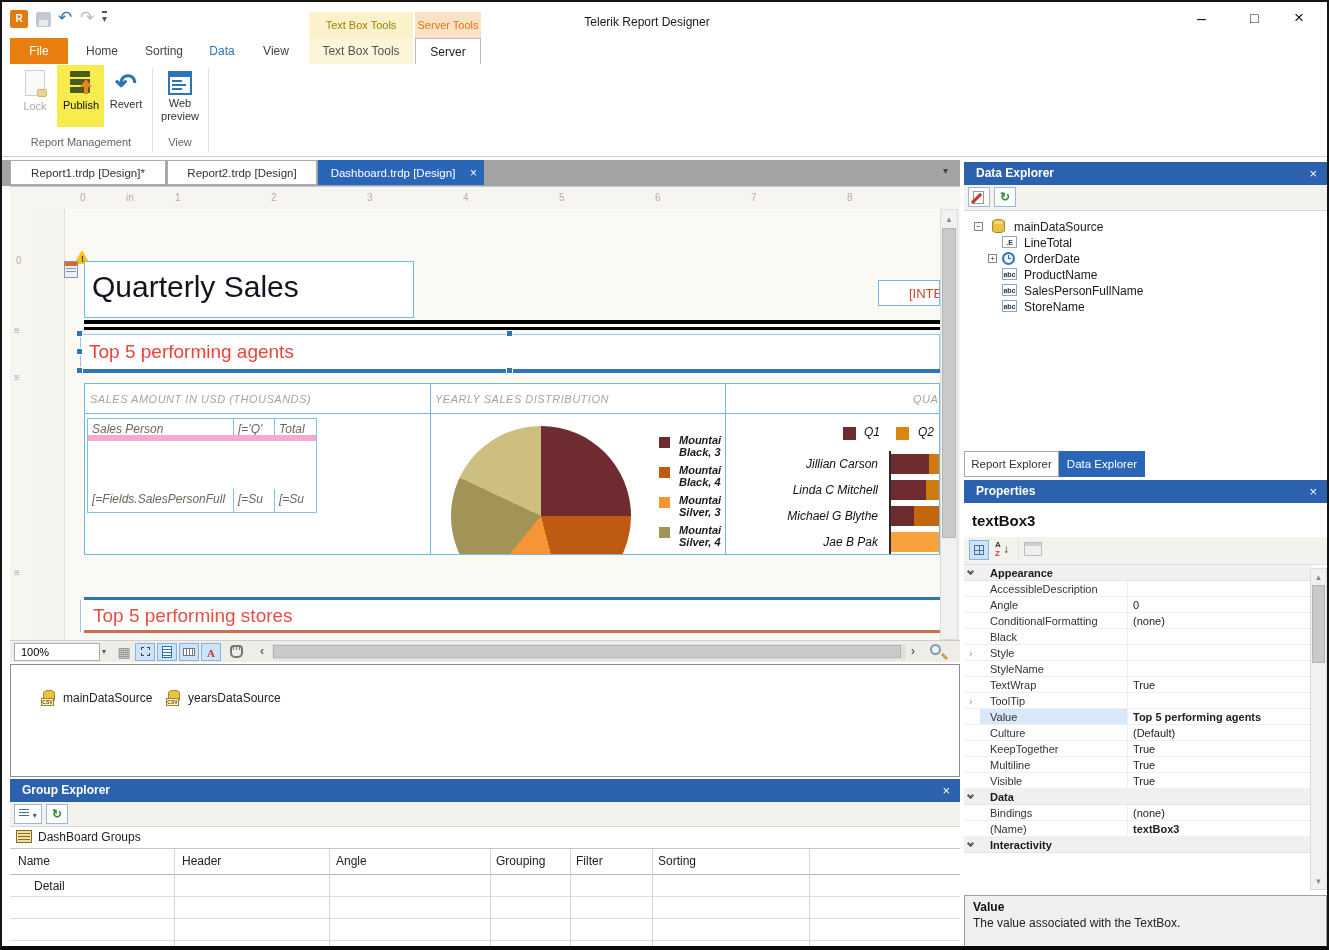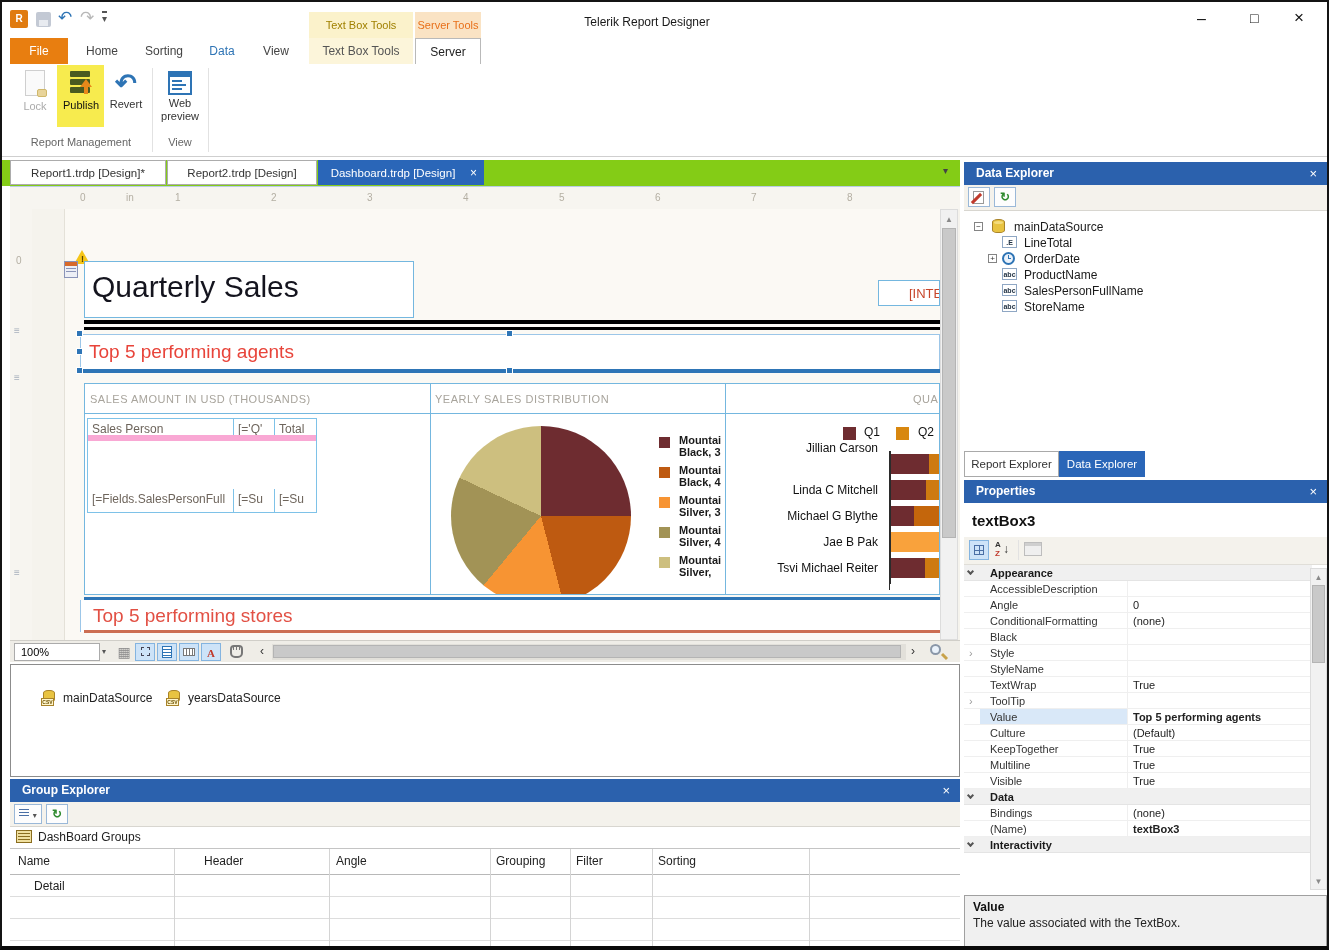--- a/index.html
+++ b/index.html
@@ -129,21 +129,21 @@
         <div style="position:absolute;left:2px;top:11px;width:14px;height:2px;background:#2E74B5;"></div>
         <div style="position:absolute;left:2px;top:15px;width:10px;height:2px;background:#2E74B5;"></div>
       </div>
       <span style="display:block;line-height:13px;">Web preview</span>
     </div>
     <div class="abs vsep" style="left:206px;top:4px;height:84px;"></div>
     <div class="abs grp-label" style="left:14px;top:72px;width:130px;">Report Management</div>
     <div class="abs grp-label" style="left:152px;top:72px;width:52px;">View</div>
   </div>
 
-  <div class="abs" style="left:0;top:158px;width:958px;height:26px;background:#84cc16;">
+  <div class="abs" style="left:0;top:158px;width:958px;height:26px;background:#a3a3a3;">
     <div class="abs dtab" style="left:8px;width:156px;">Report1.trdp [Design]*</div>
     <div class="abs dtab" style="left:165px;width:150px;">Report2.trdp [Design]</div>
     <div class="abs dtab" style="left:316px;width:166px;background:#2A66B8;border-color:#2A66B8;color:#fff;padding-right:16px;">
       <span>Dashboard.trdp [Design]</span>
       <span class="abs" style="right:6px;top:0;font-size:12px;">×</span>
     </div>
     <div class="abs tx" style="left:941px;top:5px;font-size:10px;color:#444;">▾</div>
   </div>
 
   <div class="abs" style="left:8px;top:184px;width:950px;height:476px;background:#F5F3ED;border-top:1px solid #B9CDE4;overflow:hidden;">
@@ -192,21 +192,21 @@
     <div class="abs" style="left:70px;top:147px;width:860px;height:36px;background:#fff;border:1px solid #9CC6E8;">
       <div style="font-size:19px;color:#E8443A;padding:6px 0 0 8px;">Top 5 performing agents</div>
     </div>
     <div class="abs" style="left:70px;top:182px;width:860px;height:4px;background:#2E75B6;"></div>
     <div class="abs handle" style="left:66px;top:143px;"></div>
     <div class="abs handle" style="left:496px;top:143px;"></div>
     <div class="abs handle" style="left:66px;top:161px;"></div>
     <div class="abs handle" style="left:66px;top:180px;"></div>
     <div class="abs handle" style="left:496px;top:180px;"></div>
 
-    <div class="abs" style="left:74px;top:196px;width:856px;height:212px;background:#fff;border:1px solid #74B7DF;overflow:hidden;">
+    <div class="abs" style="left:74px;top:196px;width:856px;height:172px;background:#fff;border:1px solid #74B7DF;overflow:hidden;font-style:italic;">
       <div class="abs" style="left:0;top:0;width:856px;height:30px;border-bottom:1px solid #74B7DF;"></div>
       <div class="abs" style="left:345px;top:0;width:1px;height:212px;background:#74B7DF;"></div>
       <div class="abs" style="left:640px;top:0;width:1px;height:212px;background:#74B7DF;"></div>
       <div class="abs cap" style="left:5px;top:9px;">SALES AMOUNT IN USD (THOUSANDS)</div>
       <div class="abs cap" style="left:350px;top:9px;">YEARLY SALES DISTRIBUTION</div>
       <div class="abs cap" style="left:828px;top:9px;">QUA</div>
 
       <div class="abs" style="left:2px;top:34px;width:230px;border:1px solid #7EC2E8;">
         <div style="display:flex;height:22px;border-bottom:6px solid #f9a8d4;">
           <div class="cell" style="width:146px;">Sales Person</div>
@@ -232,21 +232,21 @@
         <div class="abs" style="top:90px;"><span class="pieswatch" style="background: rgb(162, 147, 86);"></span></div>
         <div class="abs legend-item" style="left:20px;top:90px;width:44px;"><span>Mountai</span><br><span>Silver, 4</span></div>
         <div class="abs" style="top:120px;"><span class="pieswatch" style="background: rgb(205, 191, 127);"></span></div>
         <div class="abs legend-item" style="left:20px;top:120px;width:44px;"><span>Mountai</span><br><span>Silver,</span></div>
       </div>
 
       <div class="abs" style="left: 758px; top: 43px; width: 13px; height: 13px; background: rgb(110, 44, 48);"></div>
       <div class="abs" style="left:779px;top:41px;font-size:12px;color:#111;">Q1</div>
       <div class="abs" style="left: 811px; top: 43px; width: 13px; height: 13px; background: rgb(216, 135, 15);"></div>
       <div class="abs" style="left:833px;top:41px;font-size:12px;color:#111;">Q2</div>
-      <div class="abs bar-name" style="left:643px;top:51px;width:150px;">Jillian Carson</div>
+      <div class="abs bar-name" style="left:643px;top:67px;width:150px;">Jillian Carson</div>
       <div class="abs bar-name" style="left:643px;top:93px;width:150px;">Linda C Mitchell</div>
       <div class="abs bar-name" style="left:643px;top:119px;width:150px;">Michael G Blythe</div>
       <div class="abs bar-name" style="left:643px;top:145px;width:150px;">Jae B Pak</div>
       <div class="abs bar-name" style="left:643px;top:171px;width:150px;">Tsvi Michael Reiter</div>
       <div class="abs" style="left:804px;top:67px;width:2px;height:133px;background:#2B2B2B;"></div>
       <div class="abs" style="left:804px;top:200px;width:1px;height:6px;background:#2B2B2B;"></div>
       <div class="abs bar-pair" style="left:806px;top:70px;width:50px;"><span style="width: 38px; background: rgb(110, 44, 48);"></span><span style="width: 60px; background: rgb(206, 122, 16);"></span></div>
       <div class="abs bar-pair" style="left:806px;top:96px;width:50px;"><span style="width: 35px; background: rgb(110, 44, 48);"></span><span style="width: 60px; background: rgb(206, 122, 16);"></span></div>
       <div class="abs bar-pair" style="left:806px;top:122px;width:50px;"><span style="width: 23px; background: rgb(110, 44, 48);"></span><span style="width: 60px; background: rgb(196, 102, 12);"></span></div>
       <div class="abs bar-pair" style="left:806px;top:148px;width:50px;"><span style="width: 0px; background: rgb(110, 44, 48);"></span><span style="width: 62px; background: rgb(249, 162, 60);"></span></div>
@@ -327,21 +327,21 @@
       <span class="abs" style="left:6px;top:3px;width:16px;height:13px;border:1px solid #8A6D1F;background:#F0E0A0;">
         <span style="display:block;margin:2px 1px 0;height:1px;background:#8A6D1F;"></span>
         <span style="display:block;margin:2px 1px 0;height:1px;background:#8A6D1F;"></span>
         <span style="display:block;margin:2px 1px 0;height:1px;background:#8A6D1F;"></span>
       </span>
       <span class="abs" style="left:28px;top:3px;font-size:12px;color:#222;">DashBoard Groups</span>
     </div>
 
     <div style="position:relative;height:99px;border-top:1px solid #C4C4C4;">
       <div class="ge-col" style="left:8px;top:0;">Name</div>
-      <div class="ge-col" style="left:172px;top:0;margin-left:22px;">Header</div>
+      <div class="ge-col" style="left:172px;top:0;">Header</div>
       <div class="ge-col" style="left:326px;top:0;">Angle</div>
       <div class="ge-col" style="left:486px;top:0;">Grouping</div>
       <div class="ge-col" style="left:566px;top:0;">Filter</div>
       <div class="ge-col" style="left:648px;top:0;">Sorting</div>
       <div class="abs" style="left:0;top:25px;width:950px;height:1px;background:#B8B8B8;"></div>
       <div class="ge-col" style="left:24px;top:25px;">Detail</div>
       <div class="abs" style="left:0;top:47px;width:950px;height:1px;background:#DDDDDD;"></div>
       <div class="abs" style="left:0;top:69px;width:950px;height:1px;background:#DDDDDD;"></div>
       <div class="abs" style="left:0;top:91px;width:950px;height:1px;background:#DDDDDD;"></div>
       <div class="ge-vline" style="left:164px;top:0;height:99px;"></div>

